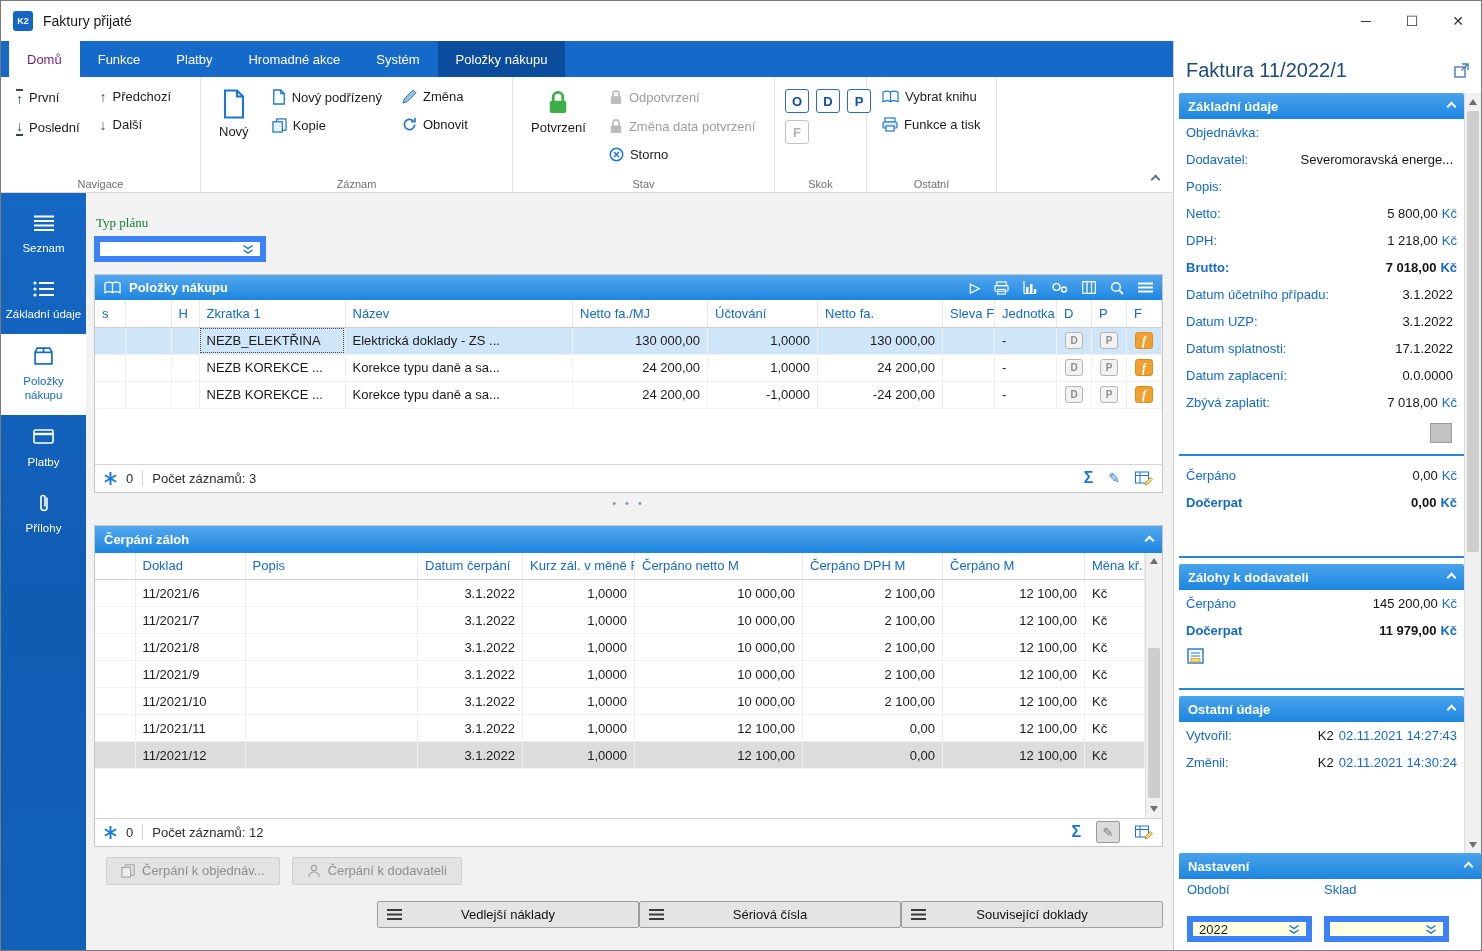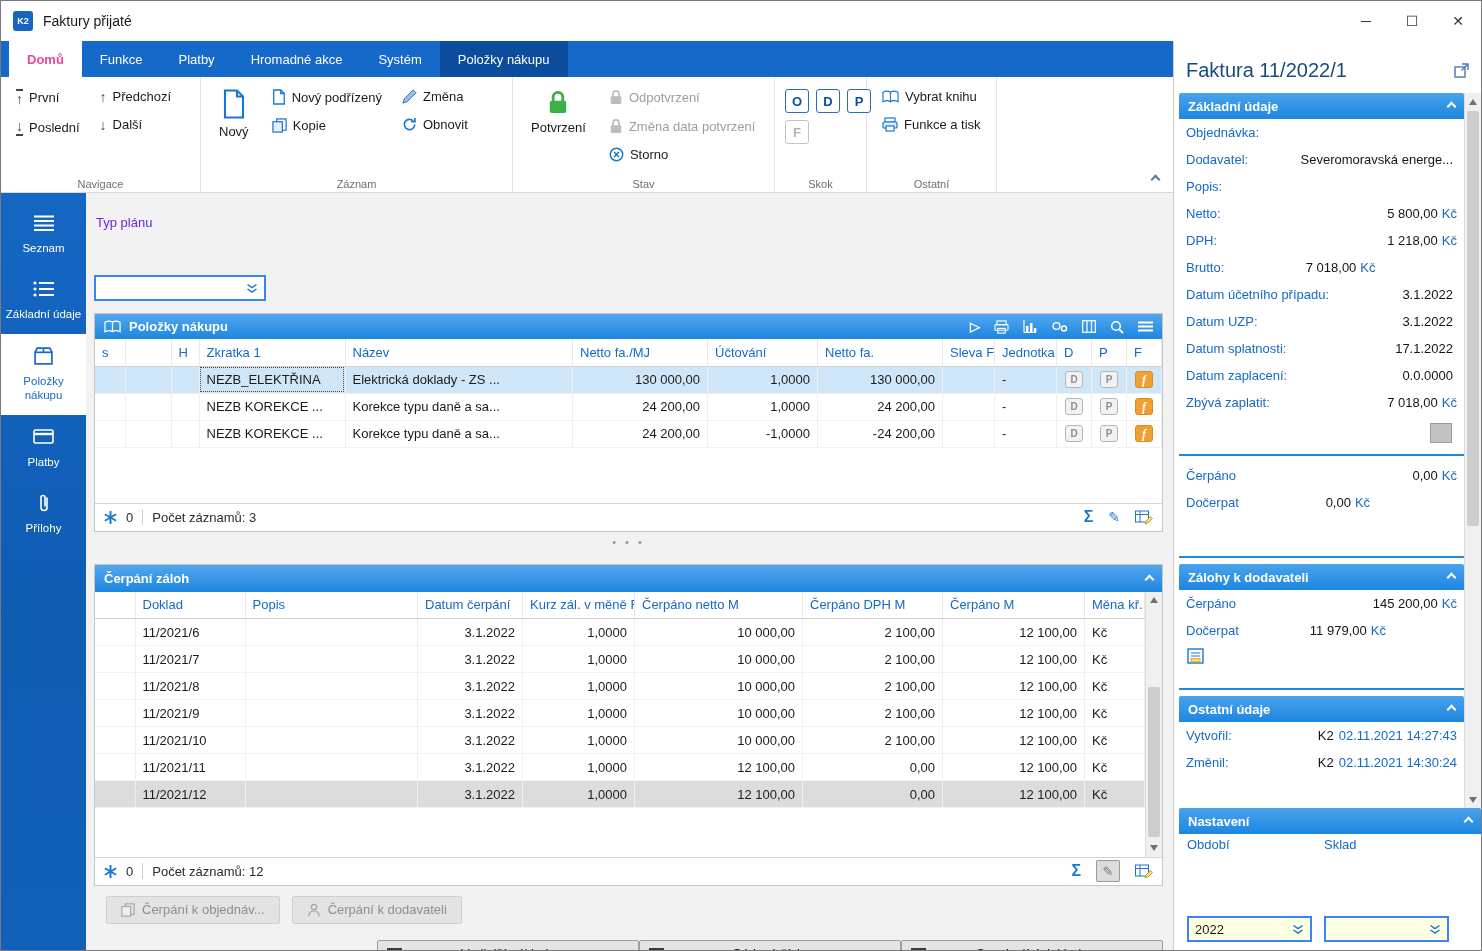--- a/index.html
+++ b/index.html
@@ -15,21 +15,21 @@
   .wtitle { margin-left:10px; font-size:14px; color:#1a1a1a; }
   .wincontrols { margin-left:auto; display:flex; height:100%; }
   .winbtn { width:46px; display:flex; align-items:center; justify-content:center; font-size:14px; color:#333; }
 
   .content-row { display:flex; height:909px; }
   .left-col { width:1172px; display:flex; flex-direction:column; }
 
   
   .ribbon-tabs { height:36px; background:#1569c8; display:flex; padding-left:8px; }
   .rtab { padding:0 18px; display:flex; align-items:center; color:#fff; font-size:13px; white-space:nowrap; }
-  .rtab.active { background:#fff; color:#ec4899; font-weight:700; }
+  .rtab.active { background:#fff; color:#701a75; font-weight:400; }
   .rtab.context { background:#0b4c9c; }
 
   
   .ribbon-content { height:116px; background:#fff; border-bottom:1px solid #d9d9d9; display:flex; position:relative; }
   .rgroup { position:relative; border-right:1px solid #e3e3e3; padding:6px 10px 18px 10px; }
   .rgroup-label { position:absolute; bottom:2px; left:0; right:0; text-align:center; color:#6f6f6f; font-size:11px; }
   .gflex { display:flex; gap:10px; }
   .gcol { display:flex; flex-direction:column; gap:9px; margin-top:4px; }
   .rbtn { display:flex; align-items:center; gap:6px; padding:2px 5px; white-space:nowrap; color:#1c1c1c; }
   .rbtn.disabled { color:#9d9d9d; }
@@ -48,23 +48,23 @@
   .workspace { display:flex; height:757px; background:#f2f2f2; }
 
   .sidebar { width:85px; background:linear-gradient(180deg,#1567c4,#0f5cb3 55%,#1161b8); display:flex; flex-direction:column; padding-top:8px; }
   .side-item { display:flex; flex-direction:column; align-items:center; gap:7px; color:#fff; text-align:center;
                font-size:11.5px; line-height:1.25; padding:11px 3px 12px 3px; }
   .side-item.active { background:#fff; color:#1569c8; }
   .side-ico { height:22px; display:flex; align-items:center; }
 
   .main { flex:1; padding:0 10px 0 8px; overflow:hidden; }
 
-  .field-label { color:#6d28d9; margin:22px 0 5px 2px; }
-  .combo { width:172px; height:26px; background:#fff; border:2px solid #3b82f6; display:flex; align-items:center;
-           justify-content:space-between; padding:0 6px;margin-top:45px; }
+  .field-label { color:#15803d; margin:22px 0 5px 2px;font-family:Liberation Serif, serif; }
+  .combo { width:172px; height:26px; background:#fff; border:6px solid #3b82f6; display:flex; align-items:center;
+           justify-content:space-between; padding:0 6px; }
   .combo.yellow { background:#ffffe1; }
   .combo-val { color:#1b1b1b; }
 
   .panel { background:#fff; border:1px solid #c6c6c6; margin-top:12px; }
   .panel-head { height:25px; background:linear-gradient(180deg,#53a7ee,#1d86e0); color:#fff; font-weight:bold;
                 display:flex; align-items:center; gap:8px; padding:0 9px; }
   .panel-head.tall { height:27px; }
   .ph-icons { margin-left:auto; display:flex; gap:14px; align-items:center; color:#fff; font-size:13px; }
   .chev-up-w { display:inline-block; width:7px; height:7px; border-left:2px solid #fff; border-top:2px solid #fff; transform:rotate(45deg); }
 
@@ -118,21 +118,21 @@
   .rp-content { flex:1; overflow:hidden; }
   .rp-scrollbar { width:17px; background:#f0f0f0; border-left:1px solid #dcdcdc; position:relative; }
   .rp-section { border-bottom:2px solid #2188e2; margin-bottom:6px; }
   .rp-section.last { border-bottom:none; }
   .rp-head { height:26px; background:linear-gradient(180deg,#4aa3ec,#1d86e0); color:#fff; font-weight:bold;
              display:flex; align-items:center; justify-content:space-between; padding:0 9px; border-radius:2px 2px 0 0; }
   .drow { display:flex; align-items:center; height:27px; padding:0 7px; }
   .dlabel { color:#1569c8; white-space:nowrap; }
   .dval { flex:1; text-align:right; color:#141414; white-space:nowrap; overflow:hidden; }
   .dunit { color:#1569c8; margin-left:4px; }
-  .drow.bold .dlabel, .drow.bold .dval, .drow.bold .dval span { font-weight:normal;text-align:center; }
+  .drow.bold .dlabel, .drow.bold .dval, .drow.bold .dval span { font-weight:bold; }
   .dtime { color:#1569c8; margin-left:5px; }
   .graybtn-row { display:flex; justify-content:flex-end; padding:7px 12px 11px 0; }
   .graybtn { width:22px; height:20px; background:#c2c2c2; border:1px solid #9b9b9b; }
   .spacer40 { height:40px; } .spacer12 { height:12px; }
   .icon-row { padding:4px 0 8px 8px; }
   .rp-nastaveni { padding-left:5px; }
   .ns-body { display:flex; gap:12px; padding:3px 8px 8px 8px; }
   .ns-col { display:flex; flex-direction:column; gap:19px; }
   .ns-col .combo { width:125px; }
   .ns-label { color:#1569c8; }

